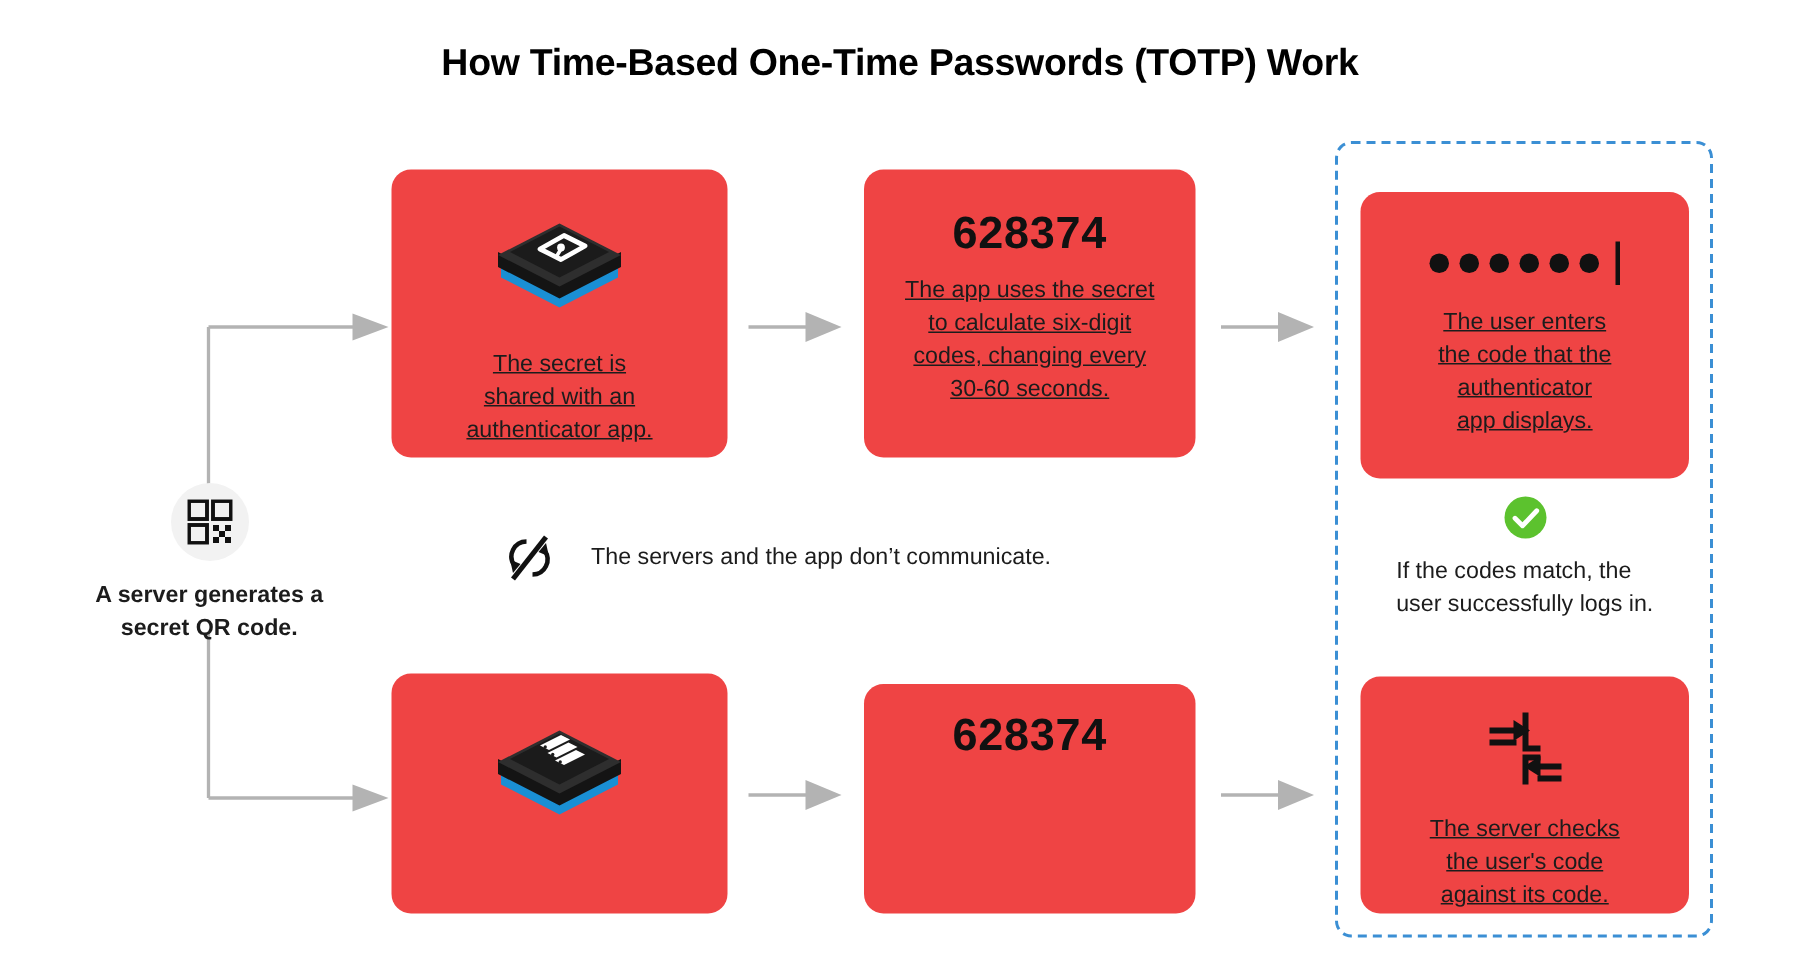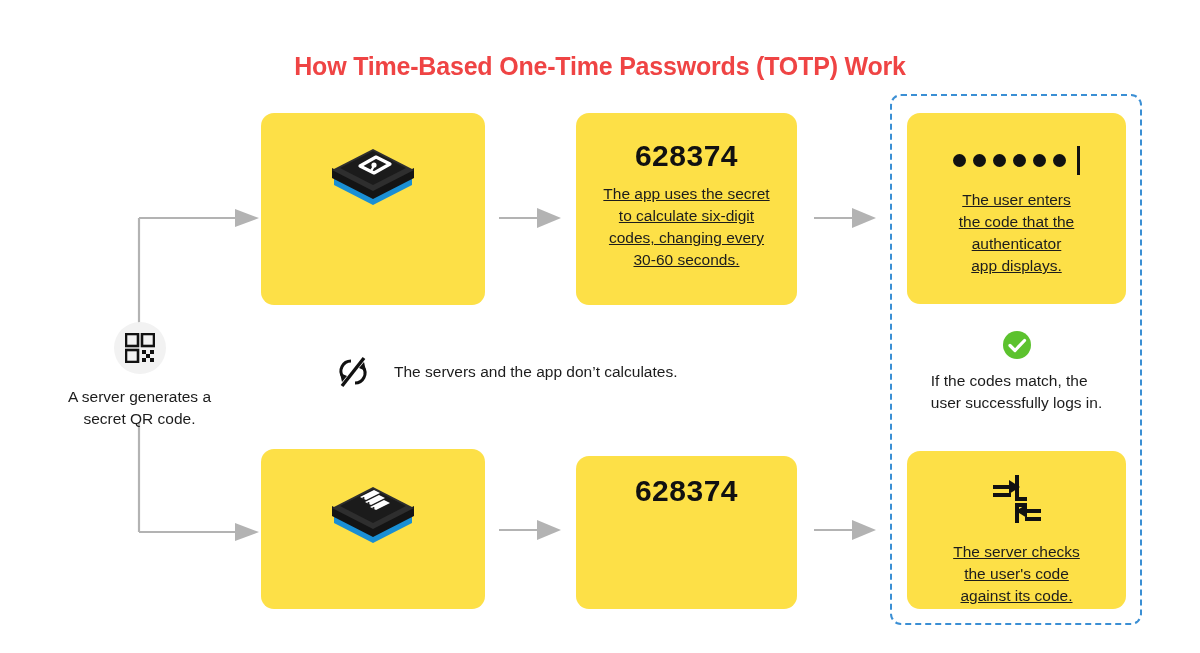--- a/index.html
+++ b/index.html
@@ -18,28 +18,27 @@
 
   #page-title {
     position: absolute;
     top: 28px;
     left: 0;
     width: 1200px;
     text-align: center;
     font-size: 25px;
     font-weight: bold;
     letter-spacing: -0.2px;
-    color: #ef4444;
-    margin-top: 24px;
+    color: #000000;
   }
 
   
   .card {
     position: absolute;
-    background: #fde047;
+    background: #ef4444;
     border-radius: 13px;
     box-sizing: border-box;
     display: flex;
     flex-direction: column;
     align-items: center;
   }
   .card-text {
     font-size: 15.5px;
     line-height: 1.42;
     text-align: center;
@@ -50,21 +49,21 @@
   .code-text {
     font-size: 30px;
     font-weight: bold;
     letter-spacing: 0.5px;
     color: #111111;
   }
 
   
   #card-secret-shared { left: 261px; top: 113px; width: 224px; height: 192px; padding-top: 22px; }
   #card-app-code      { left: 576px; top: 113px; width: 221px; height: 192px; padding-top: 26px; }
-  #card-user-enters   { left: 907px; top: 113px; width: 219px; height: 191px; padding-top: 30px; }
+  #card-user-enters   { left: 907px; top: 128px; width: 219px; height: 191px; padding-top: 30px; }
   #card-server-keeps  { left: 261px; top: 449px; width: 224px; height: 160px; padding-top: 24px; }
   #card-server-code   { left: 576px; top: 456px; width: 221px; height: 153px; padding-top: 18px; }
   #card-server-checks { left: 907px; top: 451px; width: 219px; height: 158px; padding-top: 20px; align-items: center; }
 
   
   #qr-node {
     position: absolute;
     left: 38px;
     top: 322px;
     width: 203px;
@@ -81,20 +80,21 @@
     align-items: center;
     justify-content: center;
   }
   #qr-label {
     margin-top: 12px;
     font-size: 15.5px;
     line-height: 1.42;
     text-align: center;
     white-space: pre-line;
     color: #1c1c1c;
+    font-weight: bold;
   }
 
   
   .conn-svg { position: absolute; pointer-events: none; }
   #conn-branch { left: 125px; top: 200px; width: 140px; height: 350px; }
   .arrow-svg { position: absolute; }
   #arrow-top-1    { left: 497px; top: 200px; width: 66px; height: 36px; }
   #arrow-top-2    { left: 812px; top: 200px; width: 66px; height: 36px; }
   #arrow-bottom-1 { left: 497px; top: 512px; width: 66px; height: 36px; }
   #arrow-bottom-2 { left: 812px; top: 512px; width: 66px; height: 36px; }
@@ -224,20 +224,23 @@
     <svg width="98" height="78" viewBox="0 0 98 78">
       <polygon points="49,70 10,50 10,40 49,60 88,40 88,50" fill="#1a8fd4"></polygon>
       <polygon points="49,64 8,43 8,33 49,54 90,33 90,43" fill="#141414"></polygon>
       <polygon points="49,56 8,35 49,14 90,35" fill="#2e2e2e"></polygon>
       <polygon points="49,50 16,33 49,16 82,33" fill="#1b1b1b"></polygon>
       <path d="M36 31 L52 22 L66 29 L50 38 Z" fill="none" stroke="#ffffff" stroke-width="3.2" stroke-linejoin="round"></path>
       <circle cx="50" cy="30" r="2.6" fill="#ffffff"></circle>
       <path d="M50 31 L47 36" stroke="#ffffff" stroke-width="2.4" stroke-linecap="round"></path>
     </svg>
   </span>
+  <div class="card-text">The secret is
+shared with an
+authenticator app.</div>
 </div>
 
 <div class="card" id="card-app-code">
   <div class="code-text mb10">628374</div>
   <div class="card-text">The app uses the secret
 to calculate six-digit
 codes, changing every
 30-60 seconds.</div>
 </div>
 
@@ -258,21 +261,21 @@
 </div>
 
 <div id="no-comm-row">
   <svg width="34" height="36" viewBox="0 0 34 36">
     <path d="M7 23 A10 10 0 0 1 15 7" fill="none" stroke="#111" stroke-width="3"></path>
     <polygon points="4,19 11,22 6,28" fill="#111"></polygon>
     <path d="M27 13 A10 10 0 0 1 19 29" fill="none" stroke="#111" stroke-width="3"></path>
     <polygon points="30,17 23,14 28,8" fill="#111"></polygon>
     <path d="M6 32 L28 4" stroke="#111" stroke-width="3.4"></path>
   </svg>
-  <div id="no-comm-text">The servers and the app don’t calculates.</div>
+  <div id="no-comm-text">The servers and the app don’t communicate.</div>
 </div>
 
 <div id="match-block">
   <svg width="30" height="30" viewBox="0 0 30 30">
     <circle cx="15" cy="15" r="14" fill="#5cc22e"></circle>
     <path d="M8 15.5 L13 20.5 L22.5 10.5" fill="none" stroke="#ffffff" stroke-width="3.2" stroke-linecap="round" stroke-linejoin="round"></path>
   </svg>
   <div id="match-text">If the codes match, the
 user successfully logs in.</div>
 </div>

